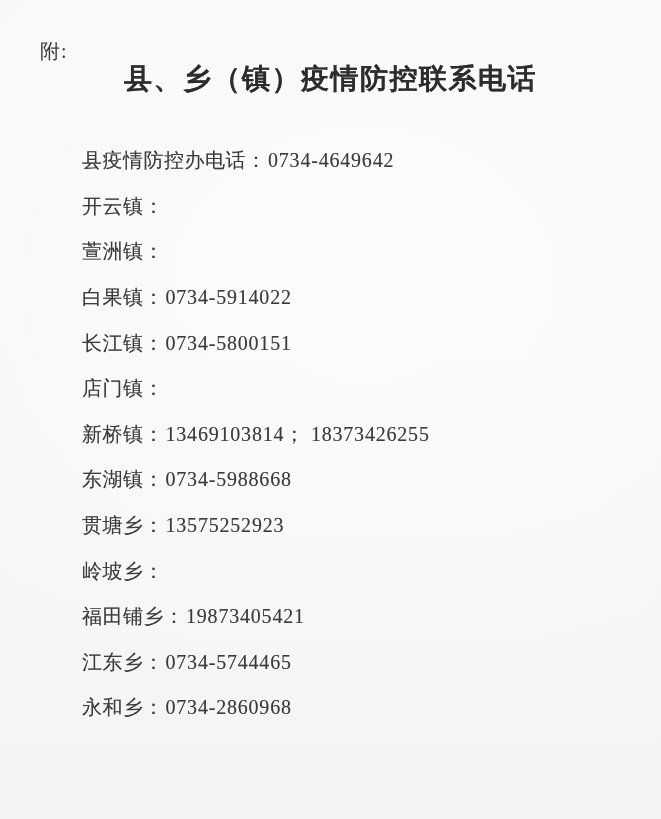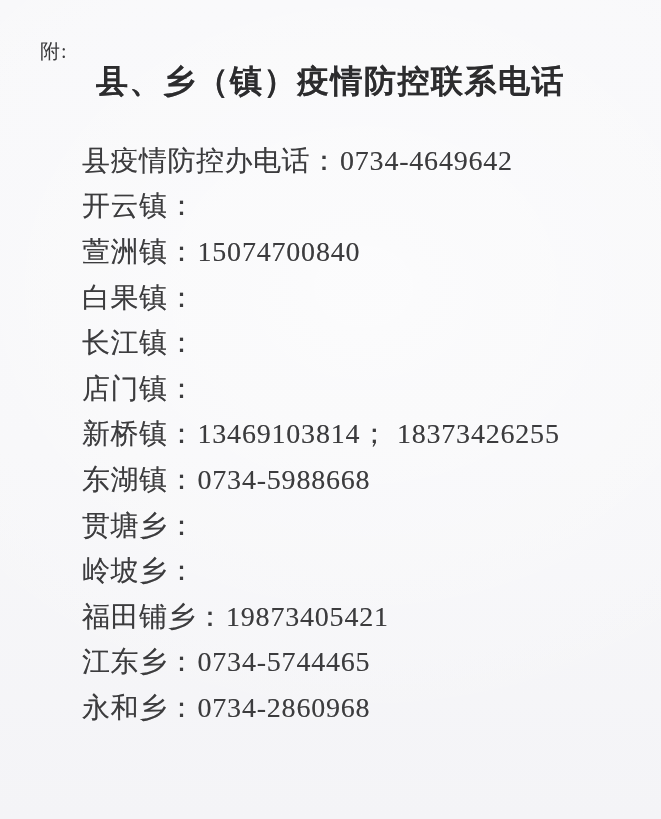--- a/index.html
+++ b/index.html
@@ -28,37 +28,37 @@
     font-size: 20px;
     letter-spacing: 1px;
     color: #39393b;
   }
   .title {
     position: absolute;
     left: 0;
     right: 0;
     top: 60px;
     text-align: center;
-    font-size: 32px;
+    font-size: 28px;
     font-weight: bold;
     letter-spacing: 1.5px;
     color: #2c2c2e;
     text-shadow: 0 0 0.5px rgba(44,44,46,0.6);
   }
   .contact-list {
     position: absolute;
     left: 82px;
     top: 138px;
     right: 20px;
   }
   .row {
     height: 45.6px;
     display: flex;
     align-items: center;
-    font-size: 28px;
+    font-size: 20px;
     white-space: nowrap;
     color: #3c3c3e;
     text-shadow: 0 0 0.4px rgba(60,60,62,0.45);
   }
   .row .label {
     letter-spacing: 0.5px;
   }
   .row .colon {
     margin-right: 2px;
   }
@@ -84,31 +84,32 @@
     </div>
 
     <div class="row">
       <span class="label">开云镇</span>
         <span class="colon">：</span>
     </div>
 
     <div class="row">
       <span class="label">萱洲镇</span>
         <span class="colon">：</span>
-        <span class="phone">15074700840</span>
     </div>
 
     <div class="row">
       <span class="label">白果镇</span>
         <span class="colon">：</span>
+        <span class="phone">0734-5914022</span>
     </div>
 
     <div class="row">
       <span class="label">长江镇</span>
         <span class="colon">：</span>
+        <span class="phone">0734-5800151</span>
     </div>
 
     <div class="row">
       <span class="label">店门镇</span>
         <span class="colon">：</span>
     </div>
 
     <div class="row">
       <span class="label">新桥镇</span>
         <span class="colon">：</span>
@@ -117,20 +118,21 @@
 
     <div class="row">
       <span class="label">东湖镇</span>
         <span class="colon">：</span>
         <span class="phone">0734-5988668</span>
     </div>
 
     <div class="row">
       <span class="label">贯塘乡</span>
         <span class="colon">：</span>
+        <span class="phone">13575252923</span>
     </div>
 
     <div class="row">
       <span class="label">岭坡乡</span>
         <span class="colon">：</span>
     </div>
 
     <div class="row">
       <span class="label">福田铺乡</span>
         <span class="colon">：</span>

